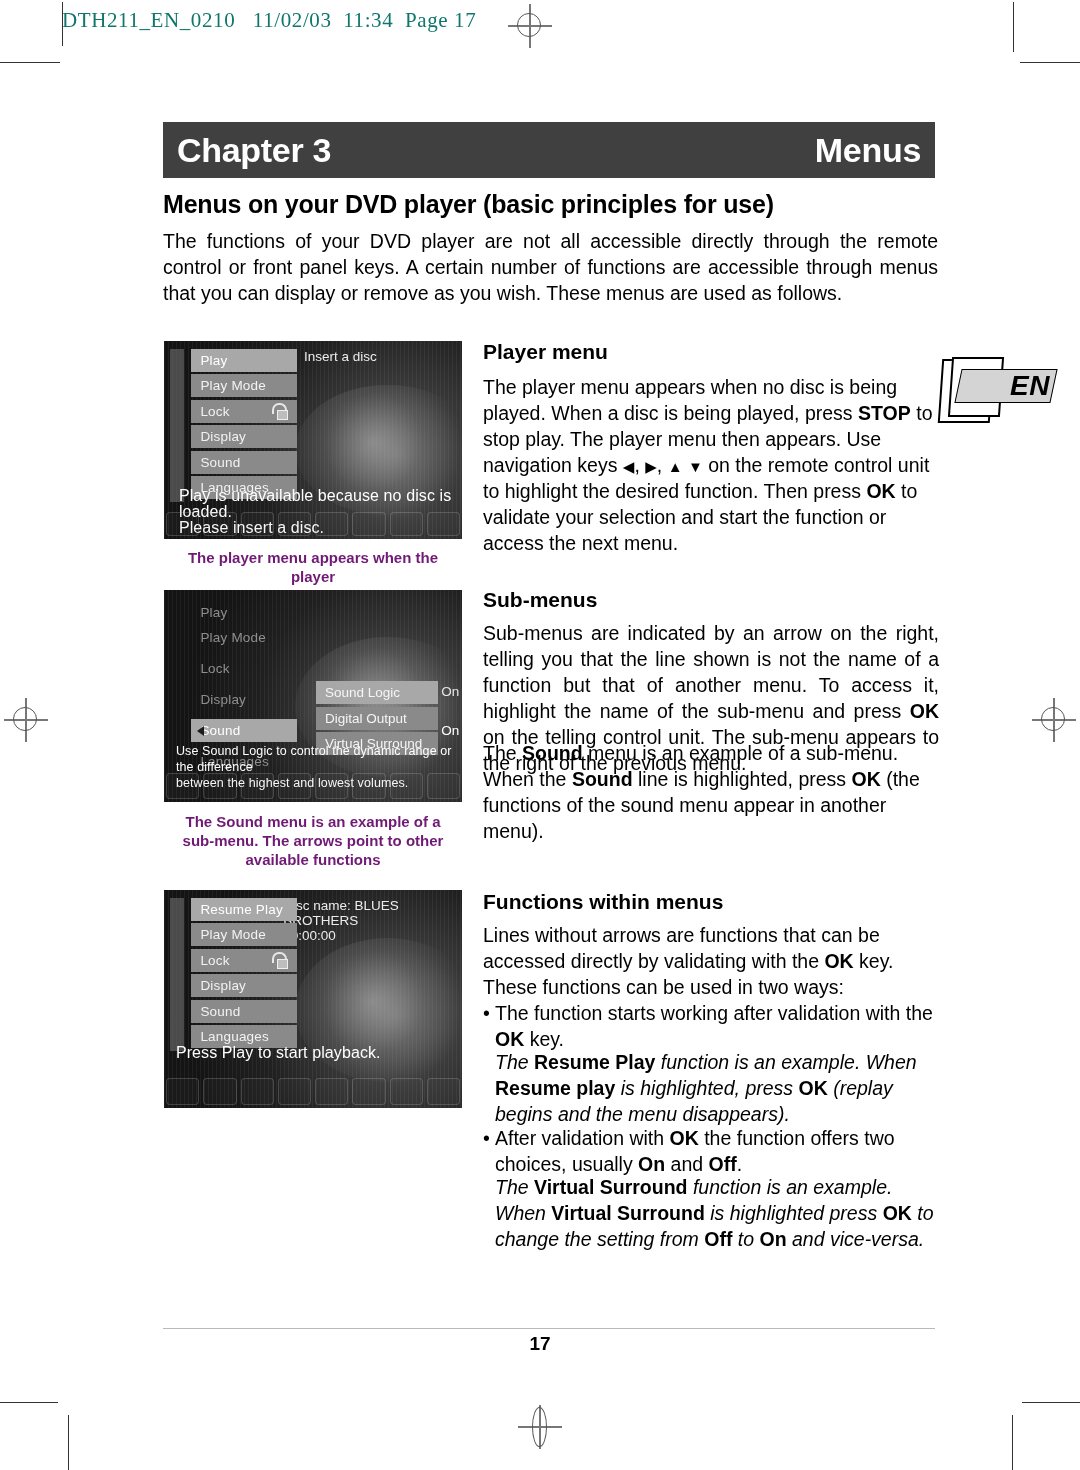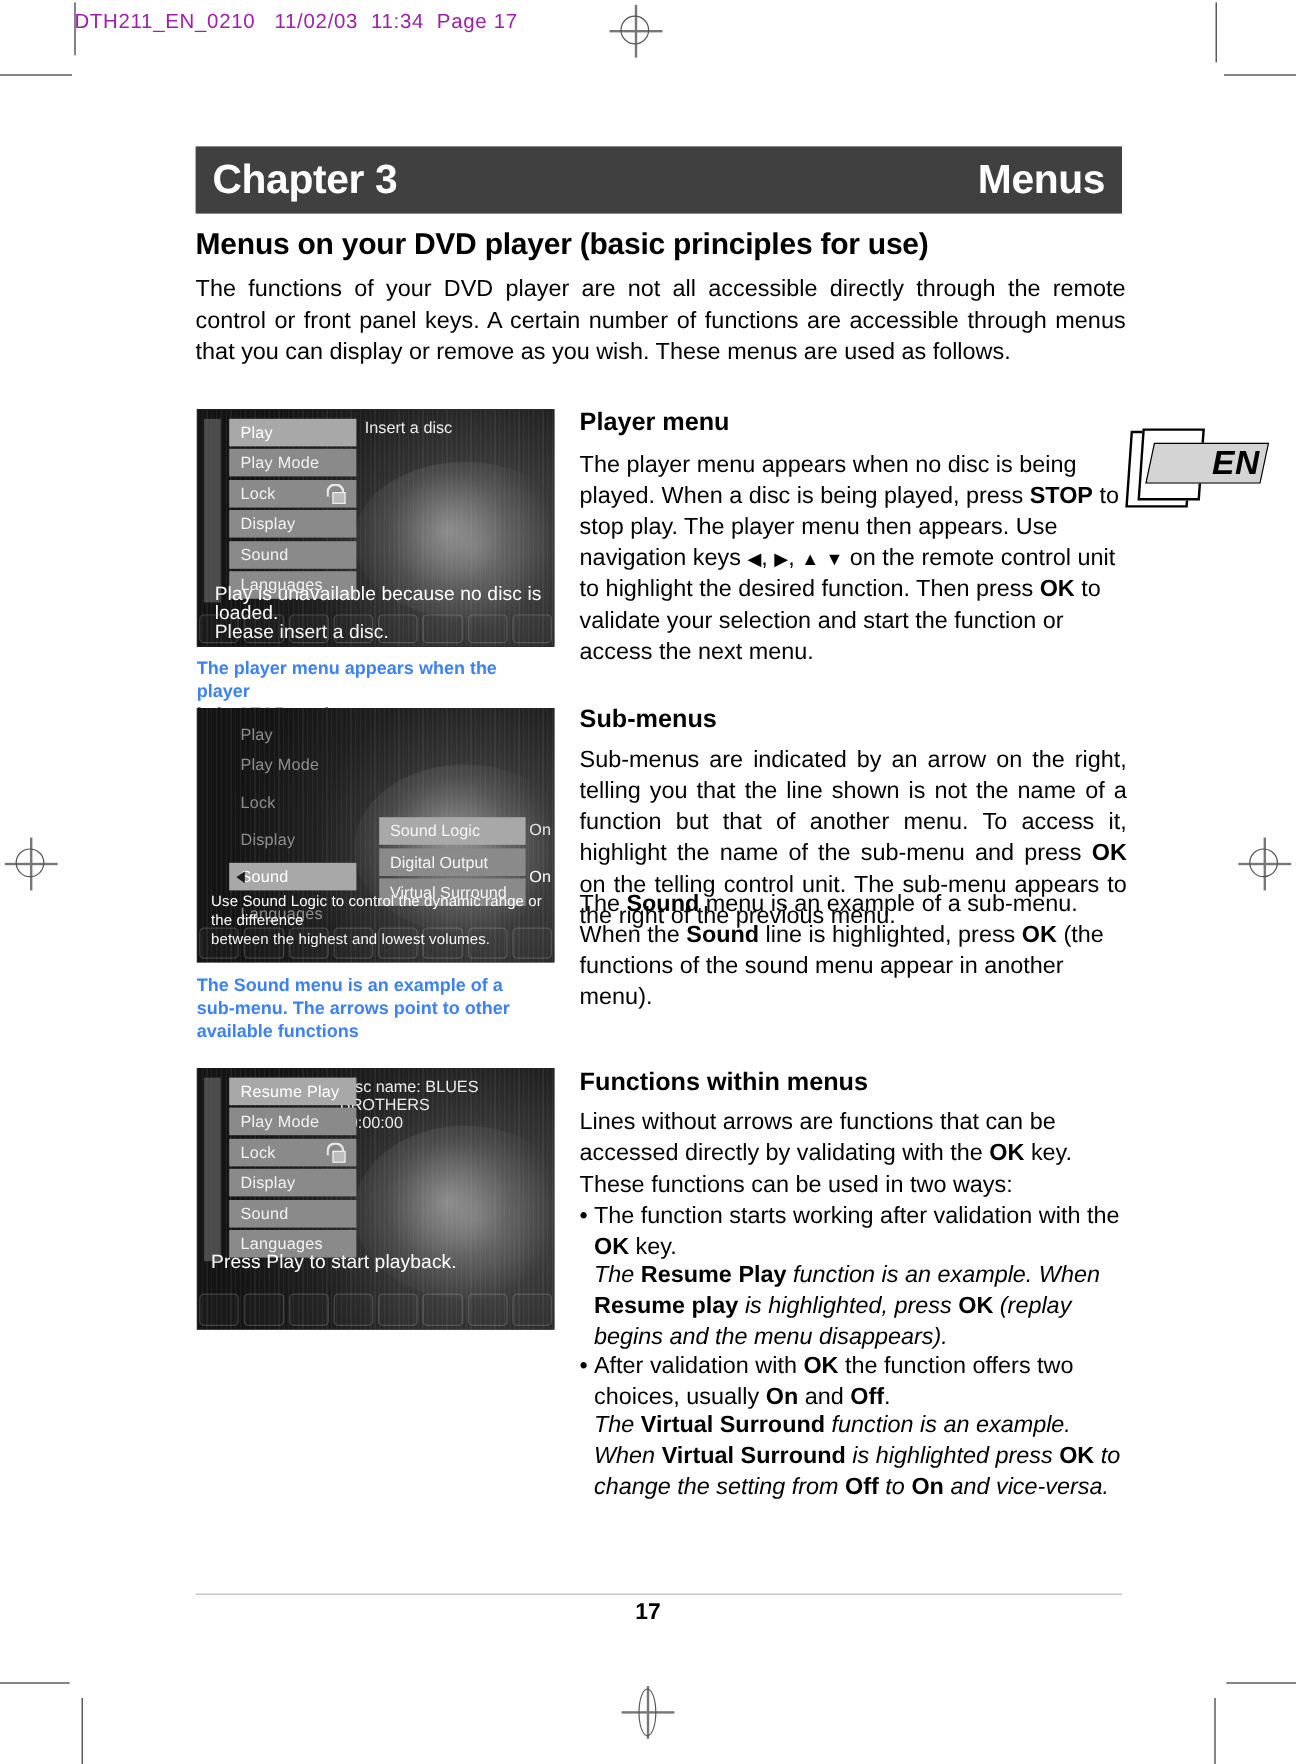--- a/index.html
+++ b/index.html
@@ -14,25 +14,25 @@
     font-family: "Liberation Sans", sans-serif;
     color: #000;
     overflow: hidden;
   }
 
   
   .print-header {
     position: absolute;
     top: 8px;
     left: 62px;
-    font-family: Liberation Sans, sans-serif;
-    font-size: 17px;
+    font-family: Liberation Serif, serif;
+    font-size: 21px;
     letter-spacing: 0.6px;
     white-space: pre;
-    color: #a21caf;
+    color: #0f766e;
   }
   .mark-vline {
     position: absolute;
     width: 1px;
     background: #333;
   }
   .mark-hline {
     position: absolute;
     height: 1px;
     background: #333;
@@ -316,24 +316,25 @@
     position: absolute;
     left: 5%;
     font-size: 16px;
     color: #ffffff;
     line-height: 16px;
     letter-spacing: 0.1px;
   }
 
   .caption {
     position: absolute;
+    text-align: center;
     font-size: 15px;
     font-weight: bold;
     line-height: 19px;
-    color: #3b82f6;
+    color: #701a75;
   }
 
   
   .sec-head {
     position: absolute;
     left: 483px;
     font-size: 21px;
     font-weight: bold;
     color: #000;
   }

